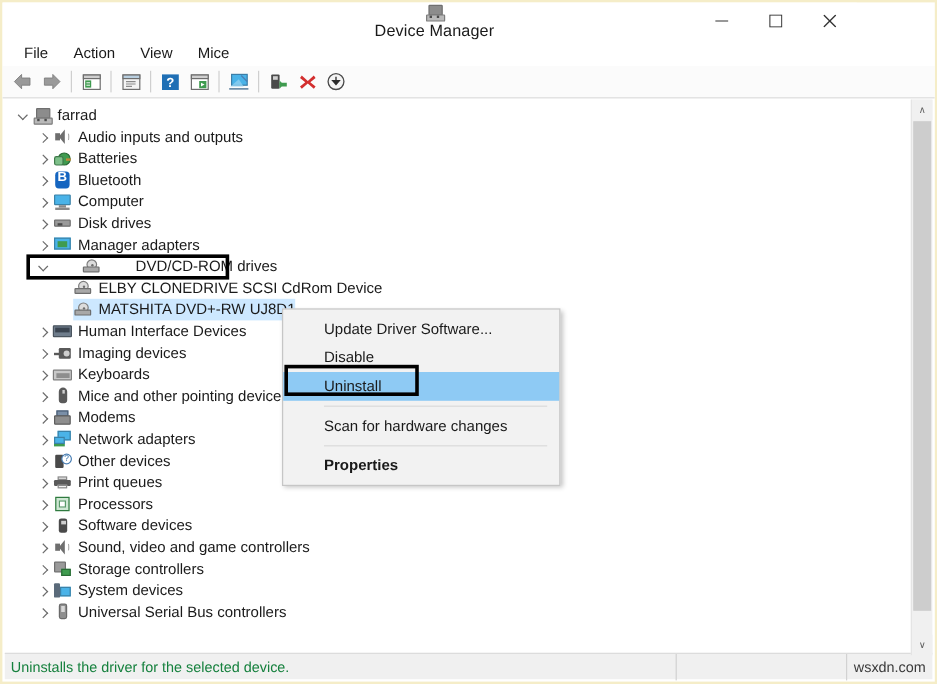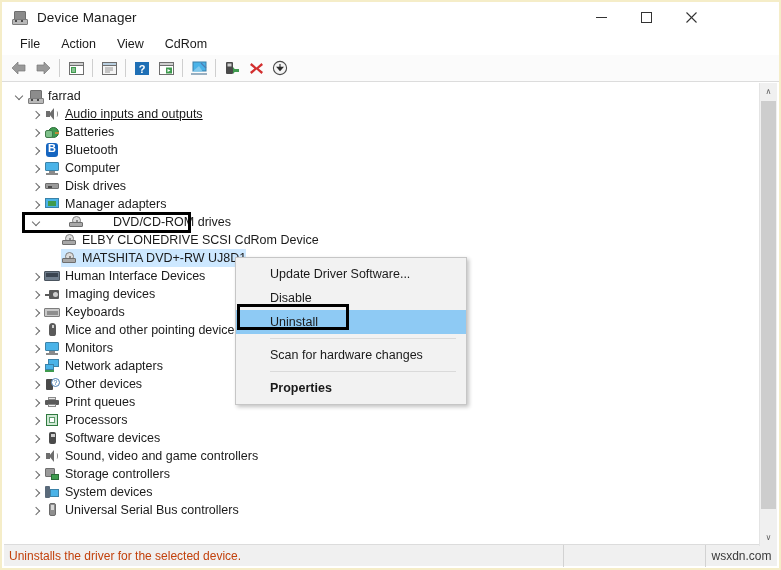--- a/index.html
+++ b/index.html
@@ -24,20 +24,21 @@
 
   
   .titlebar {
     position: absolute;
     left: 0; top: 0;
     width: 712px;
     height: 31px;
     background: #ffffff;
     display: flex;
     align-items: center;
+    flex-direction: column;
   }
   .title-icon {
     margin-left: 9px;
     width: 18px; height: 18px;
     position: relative;
   }
   .title-text {
     margin-left: 8px;
     font-size: 13.5px;
     color: #1a1a1a;
@@ -250,21 +251,21 @@
     border-top: 1px solid #dcdcdc;
     display: flex;
     align-items: center;
     box-sizing: border-box;
   }
   .status-seg {
     height: 22px;
     display: flex;
     align-items: center;
     font-size: 12px;
-    color: #c2410c;
+    color: #15803d;
     box-sizing: border-box;
   }
   .status-main { flex: 0 0 560px; padding-left: 5px; border-right: 1px solid #d2d2d2; }
   .status-mid  { flex: 0 0 142px; border-right: 1px solid #d2d2d2; }
   .status-right{ flex: 1 1 auto; justify-content: center; color: #3a3a3a; }
 
   
   .i-pc { position:absolute; left:1px; top:2px; width:14px; height:12px; }
   .i-pc .box { position:absolute; left:2px; top:0; width:10px; height:7px; background:#8c8c8c; border:1px solid #6f6f6f; border-radius:1px;}
   .i-pc .base{ position:absolute; left:0; top:8px; width:14px; height:4px; background:#b9b9b9; border:1px solid #7d7d7d; border-radius:1px;}
@@ -385,21 +386,21 @@
             <line x1="10.5" y1="0.5" x2="0.5" y2="10.5" stroke="currentColor" stroke-width="1.1"></line>
           </svg>
       </div>
     </div>
   </div>
 
   <div class="menubar">
     <div class="menu-item">File</div>
     <div class="menu-item">Action</div>
     <div class="menu-item">View</div>
-    <div class="menu-item">CdRom</div>
+    <div class="menu-item">Mice</div>
   </div>
 
   <div class="toolbar">
     <div class="tb-btn">
       <svg width="18" height="16" viewBox="0 0 18 16">
           <path d="M8 2 L2 8 L8 14 L8 11 L15 11 L15 5 L8 5 Z" fill="#9a9a9a" stroke="#7a7a7a" stroke-width="0.7"></path>
         </svg>
     </div>
     <div class="tb-btn">
       <svg width="18" height="16" viewBox="0 0 18 16">
@@ -481,21 +482,21 @@
                 <div class="box"></div>
                 <div class="base"></div>
                 <div class="d1"></div>
                 <div class="d2"></div>
               </div>
             </span>
             <span class="row-label">farrad</span>
           </div>
         </div>
         <div class="row">
-          <div class="row-inner" style="padding-left: 24px; text-decoration: underline;">
+          <div class="row-inner" style="padding-left: 24px;">
             <span class="exp">
               <span class="chev"></span>
             </span>
             <span class="ico">
               <div class="i-spk">
                 <div class="body"></div>
                 <div class="cone"></div>
                 <div class="w1"></div>
               </div>
             </span>
@@ -657,27 +658,26 @@
             </span>
             <span class="row-label">Mice and other pointing devices</span>
           </div>
         </div>
         <div class="row">
           <div class="row-inner" style="padding-left: 24px;">
             <span class="exp">
               <span class="chev"></span>
             </span>
             <span class="ico">
-              <div class="i-mon">
-                <div class="scr"></div>
-                <div class="st"></div>
-                <div class="ft"></div>
-              </div>
-            </span>
-            <span class="row-label">Monitors</span>
+              <div class="i-mdm">
+                <div class="s"></div>
+                <div class="b"></div>
+              </div>
+            </span>
+            <span class="row-label">Modems</span>
           </div>
         </div>
         <div class="row">
           <div class="row-inner" style="padding-left: 24px;">
             <span class="exp">
               <span class="chev"></span>
             </span>
             <span class="ico">
               <div class="i-net">
                 <div class="s1"></div>

